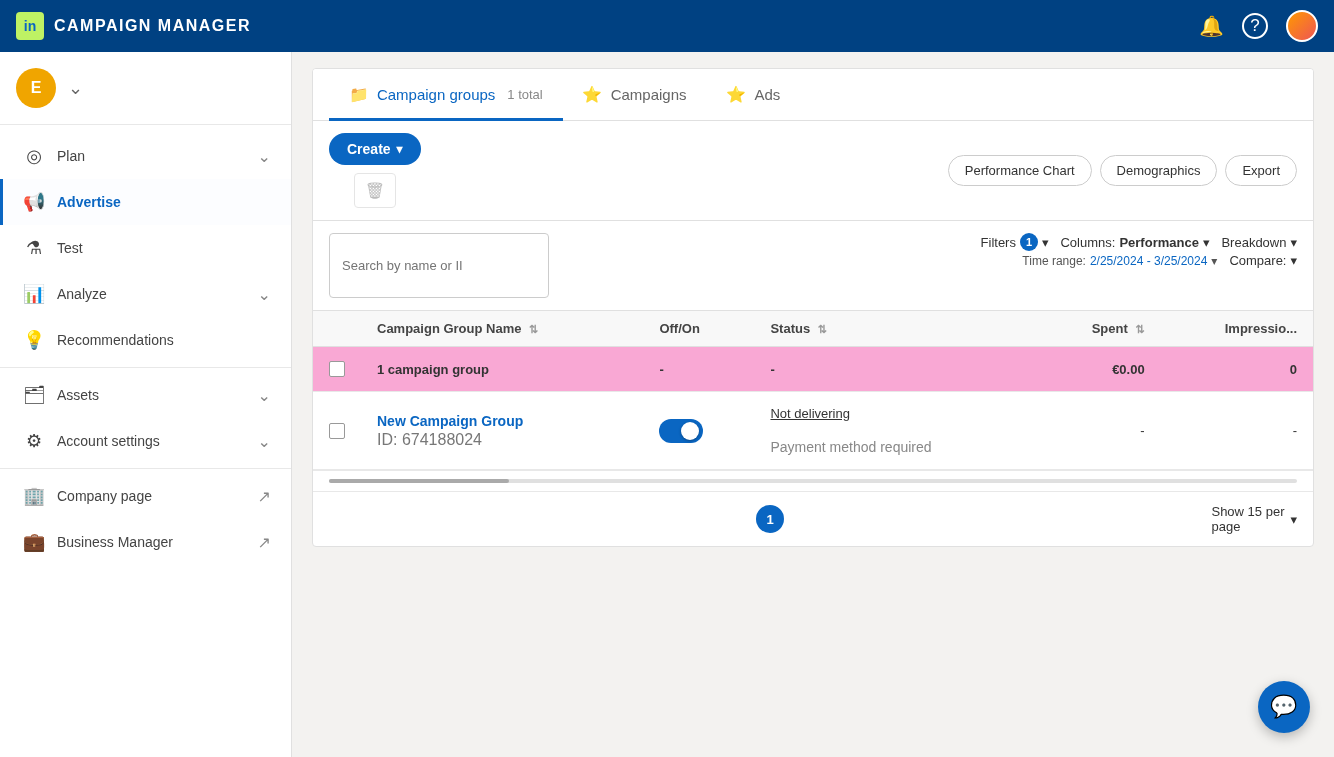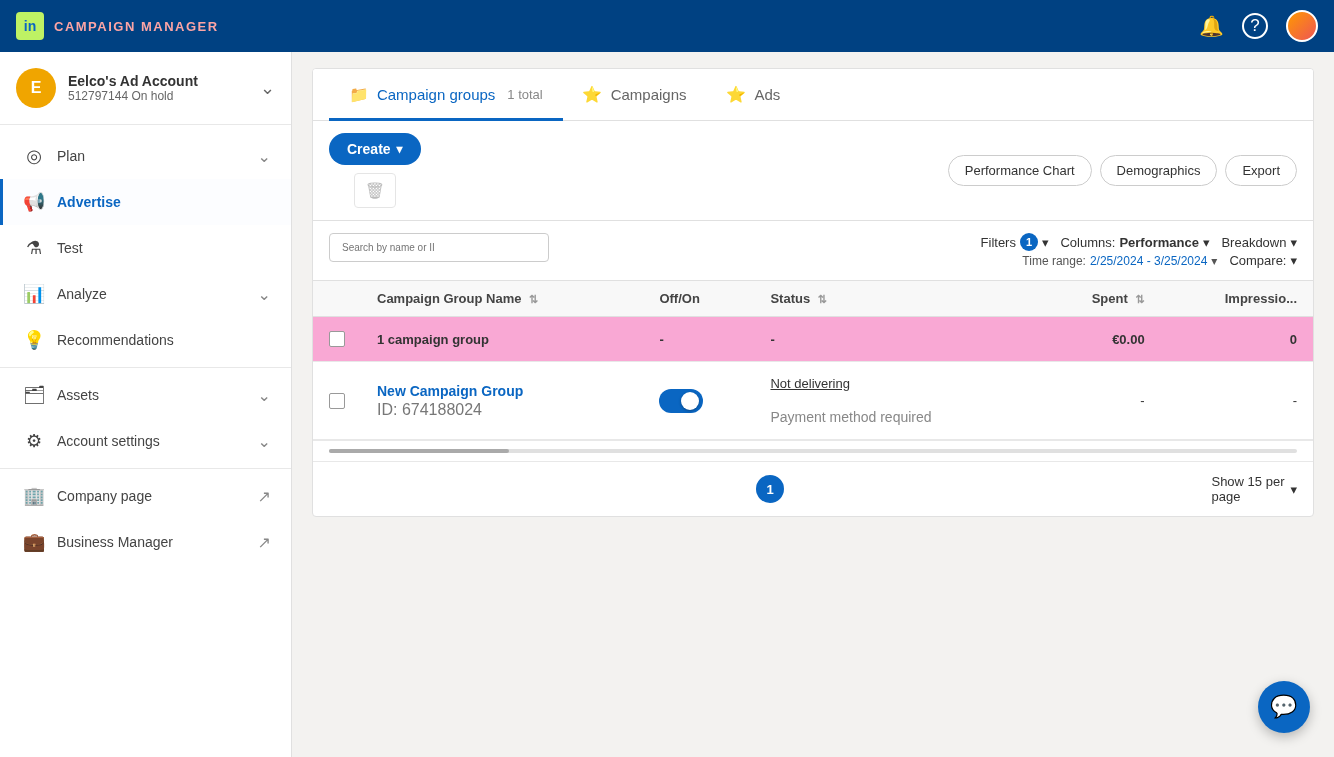--- a/index.html
+++ b/index.html
@@ -11,21 +11,21 @@
       height: 52px;
       display: flex;
       align-items: center;
       padding: 0 16px;
       justify-content: space-between;
       position: fixed; top: 0; left: 0; right: 0; z-index: 100;
     }
     .topnav-left { display: flex; align-items: center; gap: 10px; }
     .linkedin-logo { width: 28px; height: 28px; background: #bef264; border-radius: 4px; display: flex; align-items: center; justify-content: center; }
     .linkedin-logo span { color: #0a66c2; font-weight: 900; font-size: 14px; }
-    .topnav-title { color: #fca5a5; font-size: 13px; font-weight: 600; letter-spacing: 1.5px; text-transform: uppercase; }
+    .topnav-title { color: #ffffff; font-size: 16px; font-weight: 600; letter-spacing: 1.5px; text-transform: uppercase; }
     .topnav-right { display: flex; align-items: center; gap: 18px; }
     .topnav-icon { color: white; font-size: 20px; cursor: pointer; }
     .avatar-placeholder { width: 32px; height: 32px; border-radius: 50%; background: linear-gradient(135deg, #f90, #e55); border: 2px solid white; }
 
     
     .layout { display: flex; margin-top: 52px; min-height: calc(100vh - 52px); }
 
     
     .sidebar {
       width: 292px; min-width: 292px;
@@ -135,22 +135,22 @@
     }
 
     
     .filters-bar {
       display: flex; align-items: flex-start; justify-content: space-between;
       padding: 12px 16px;
       border-bottom: 1px solid #e0e0e0;
     }
     .search-input {
       border: 1px solid #ccc; border-radius: 4px;
-      padding: 8px 12px;
-      font-size: 10px;
+      padding: 24px 12px;
+      font-size: 13px;
       width: 220px;
       color: #666;
       outline: none;
     }
 
     .filters-right { display: flex; flex-direction: column; align-items: flex-end; gap: 2px; text-align: center; }
     .filters-row { display: flex; align-items: center; gap: 12px; }
     .filter-btn {
       display: flex; align-items: center; gap: 4px;
       cursor: pointer; color: #333; font-size: 13px;
@@ -262,28 +262,20 @@
     <div class="avatar-placeholder"></div>
   </div>
 </nav>
 
 <div class="layout">
 
   <aside class="sidebar">
     <div class="account-header">
       <div class="account-avatar">
         <span>E</span>
-      </div>
-      <div class="account-info">
-        <div class="account-name">Eelco's Ad Account</div>
-        <div class="account-sub">
-          <span>512797144</span>
-          <span> </span>
-          <span>On hold</span>
-        </div>
       </div>
       <span class="account-chevron">⌄</span>
     </div>
 
     <div class="nav-section">
       <div class="nav-item">
         <span class="nav-icon">◎</span>
         <span class="nav-label">Plan</span>
         <span class="nav-chevron">⌄</span>
       </div>

